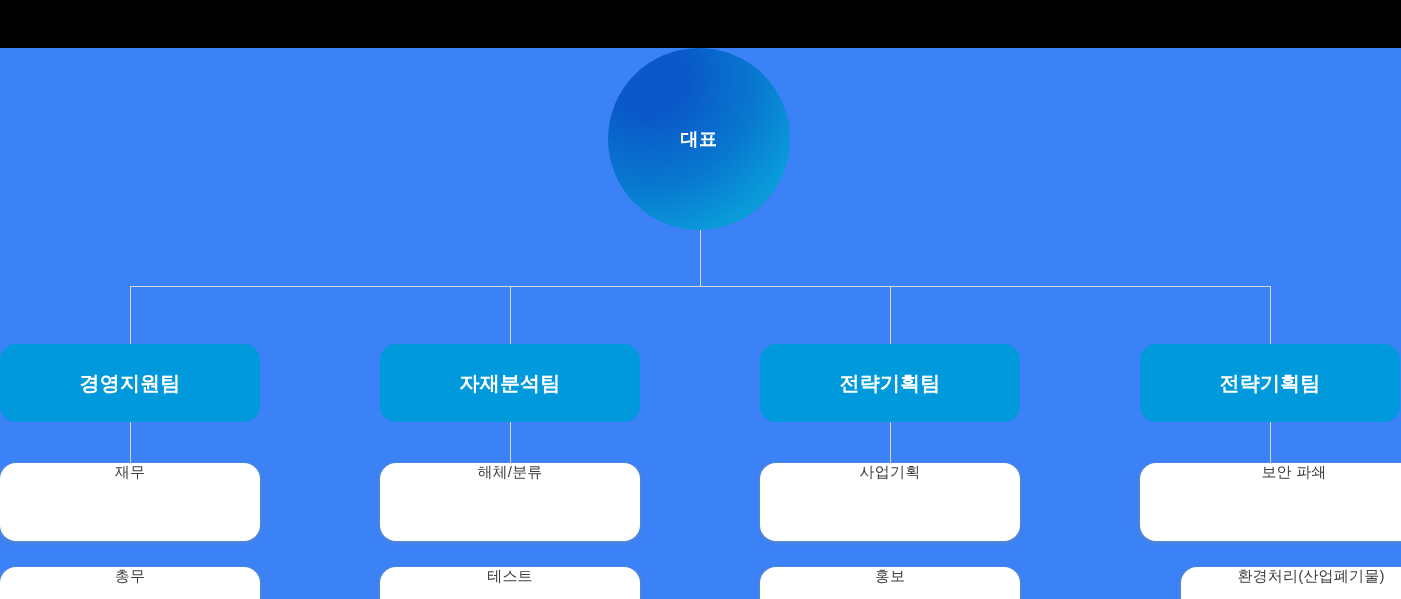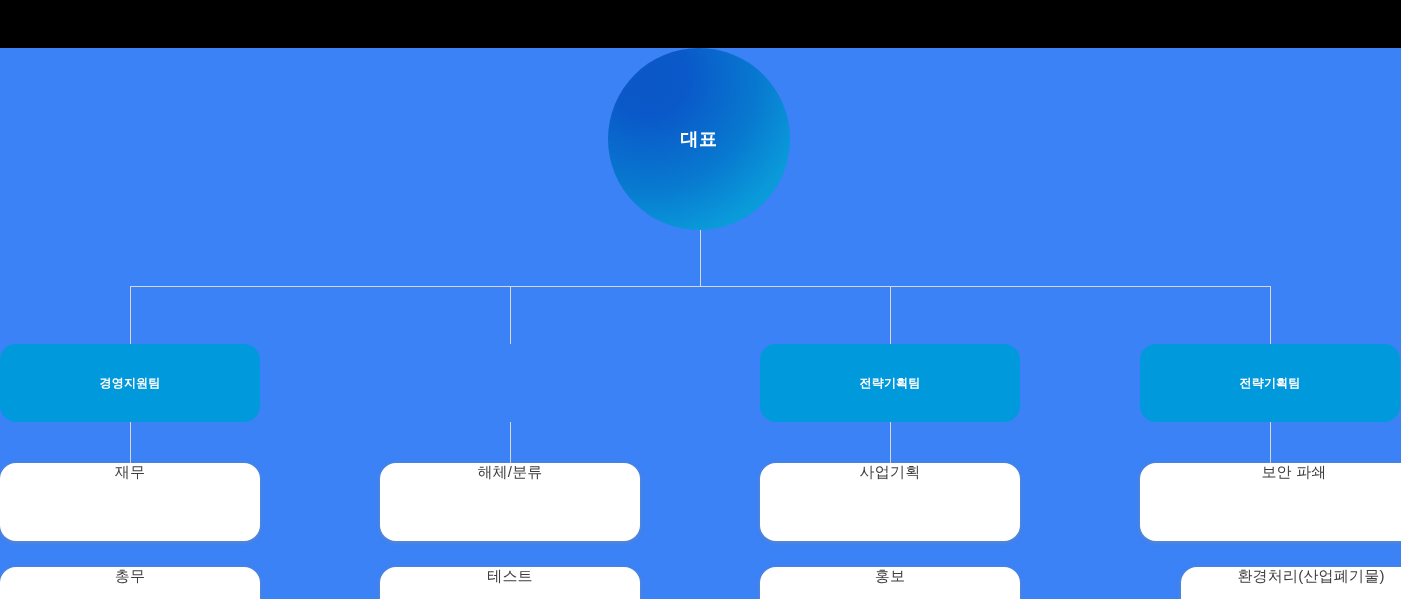--- a/index.html
+++ b/index.html
@@ -56,21 +56,21 @@
     width: 260px;
     height: 78px;
     border-radius: 16px;
     background: #0099dc;
     display: flex;
     align-items: center;
     justify-content: center;
   }
   .team-label {
     color: #ffffff;
-    font-size: 12px;
+    font-size: 20px;
     font-weight: bold;
     letter-spacing: 0.2px;
   }
 
   
   .sub-node {
     position: absolute;
     width: 260px;
     height: 78px;
     border-radius: 16px;
@@ -108,20 +108,23 @@
   <div class="connector v-line" style="left:1270px; top:238px; height:58px;"></div>
 
   <div class="connector v-line" style="left:130px; top:374px; height:41px;"></div>
   <div class="connector v-line" style="left:510px; top:374px; height:41px;"></div>
   <div class="connector v-line" style="left:890px; top:374px; height:41px;"></div>
   <div class="connector v-line" style="left:1270px; top:374px; height:41px;"></div>
 
   <div class="team-node" style="left:0px;">
     <span class="team-label">경영지원팀</span>
   </div>
+  <div class="team-node" style="left:380px;">
+    <span class="team-label">자재분석팀</span>
+  </div>
   <div class="team-node" style="left:760px;">
     <span class="team-label">전략기획팀</span>
   </div>
   <div class="team-node" style="left:1140px;">
     <span class="team-label">전략기획팀</span>
   </div>
 
   <div class="sub-node sub-row-1" style="left:0px;">
     <span class="sub-label">재무</span>
   </div>

